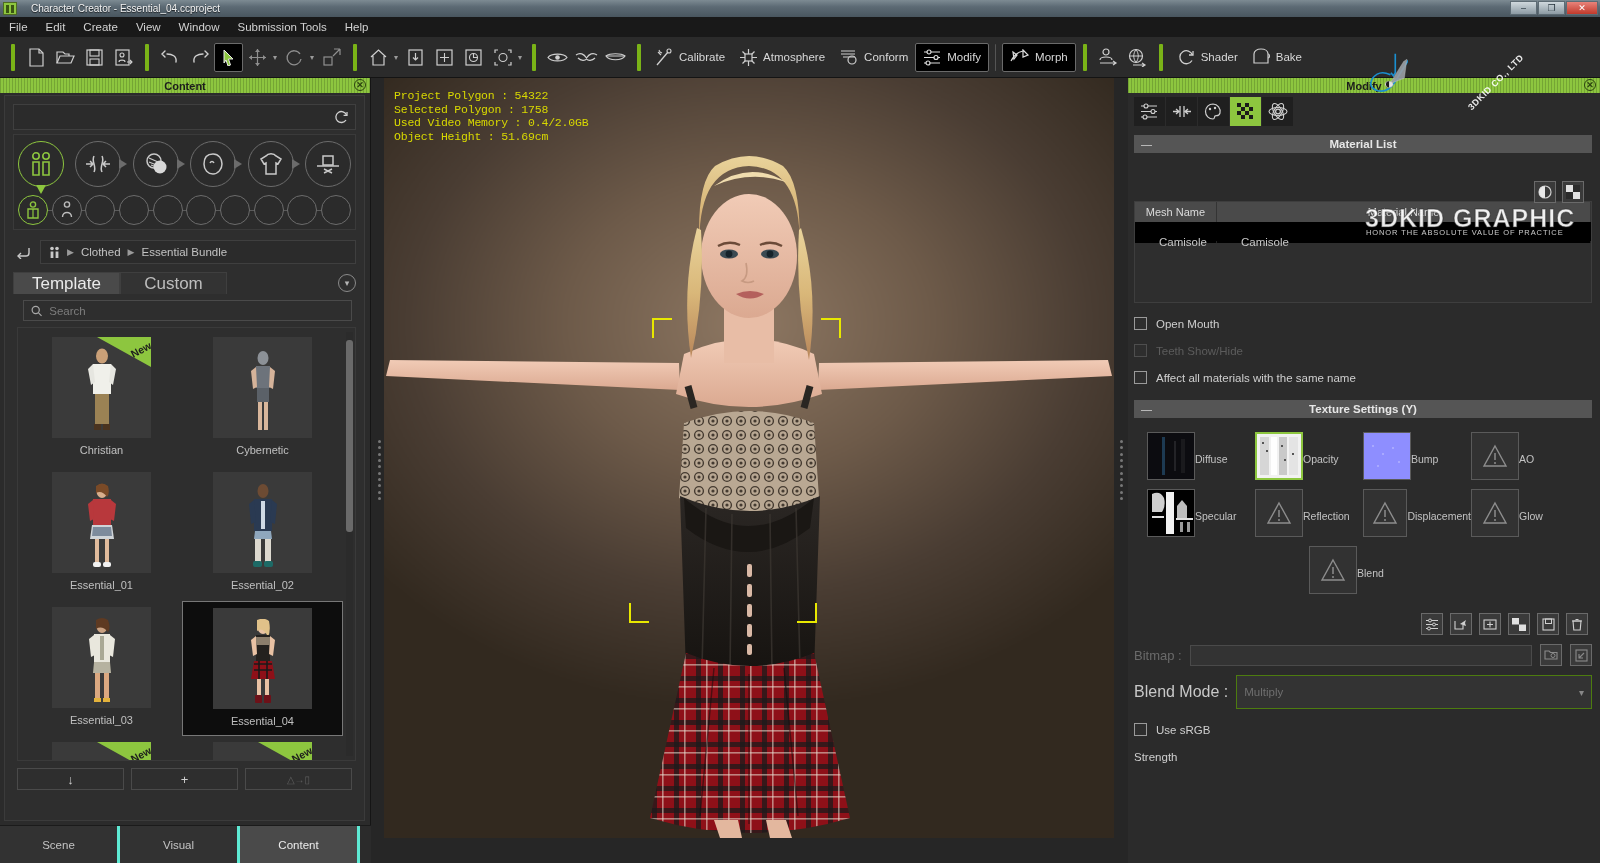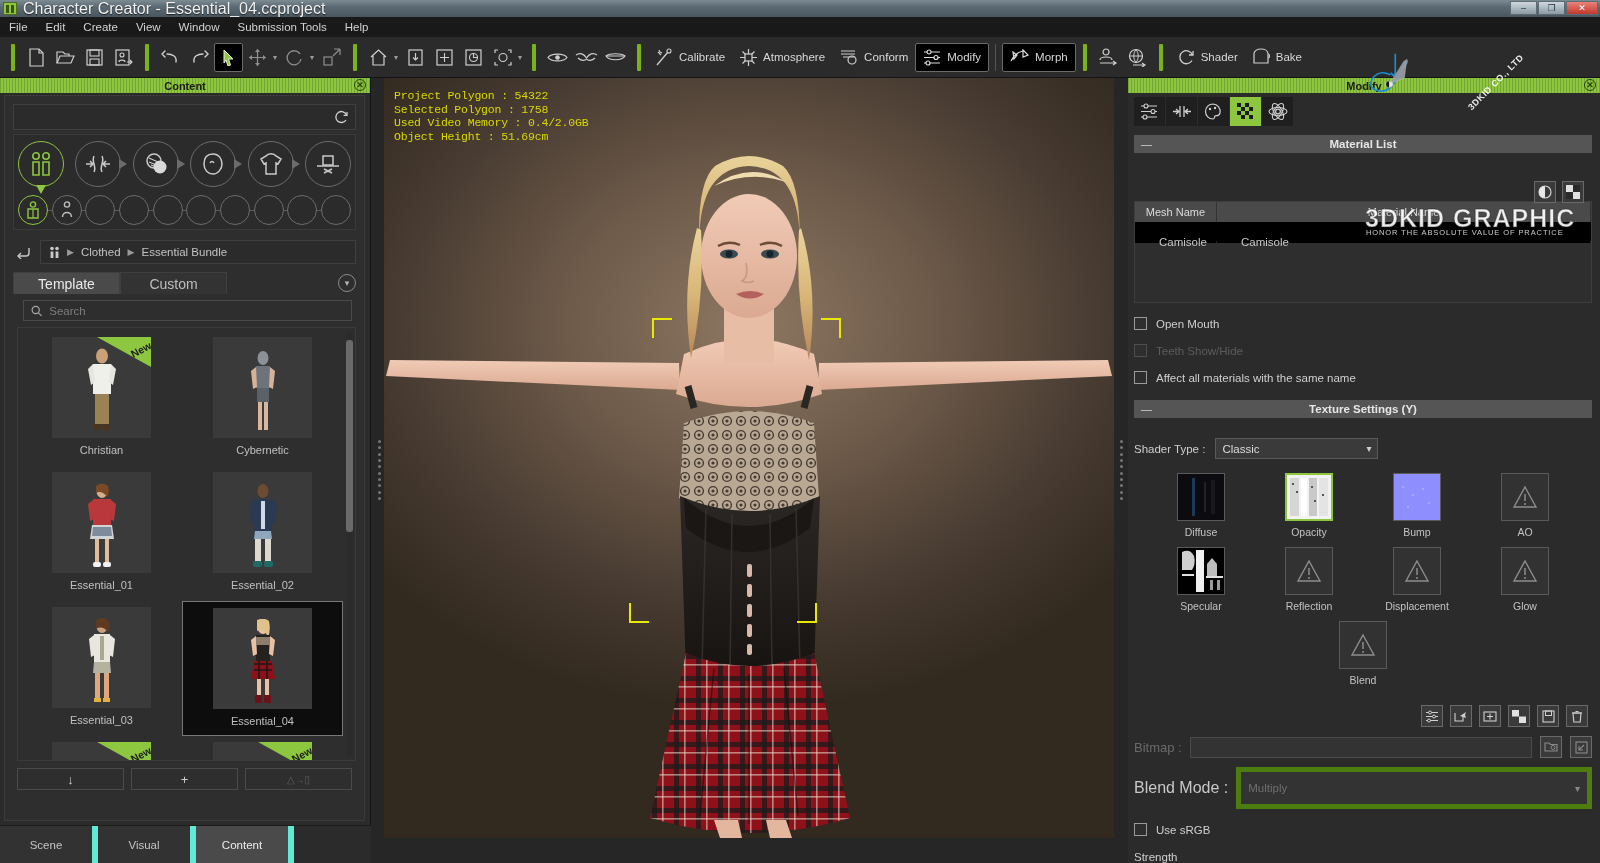--- a/index.html
+++ b/index.html
@@ -6,21 +6,21 @@
   html,body { width:1600px; height:863px; overflow:hidden; background:#262626;
     font-family:"Liberation Sans", sans-serif; color:#c8c8c8; }
 
   
   .titlebar{ position:absolute; left:0; top:0; width:1600px; height:17px;
     background:linear-gradient(180deg,#7d8b93 0%, #5c6a74 40%, #49565f 100%);
     display:flex; align-items:center; }
   .tb-icon{ width:14px; height:13px; margin-left:3px; background:#8ec63f;
     border:1px solid #4e6b22; position:relative; flex:none;}
   .tb-icon:after{content:"";position:absolute;left:2px;top:2px;width:3px;height:8px;background:#3a5512;box-shadow:5px 0 0 #3a5512;}
-  .tb-title{ font-size:16px; color:#f2f2f2; margin-left:6px; white-space:nowrap;
+  .tb-title{ font-size:10px; color:#f2f2f2; margin-left:14px; white-space:nowrap;
     text-shadow:0 1px 1px rgba(0,0,0,.7); }
   .tb-btns{ position:absolute; right:2px; top:1px; display:flex; gap:1px; }
   .tb-btn{ width:27px; height:14px; background:linear-gradient(180deg,#cfd8dd,#8c9aa3);
     border:1px solid #5d6b74; display:flex; align-items:center; justify-content:center;
     font-size:9px; color:#22303a; }
   .tb-btn.close{ background:linear-gradient(180deg,#e8837a,#c0392b); color:#fff; width:32px;}
 
   
   .menubar{ position:absolute; left:0; top:17px; width:1600px; height:20px;
     background:#191919; display:flex; align-items:center; }
@@ -71,21 +71,21 @@
   .sbub.act{ border-color:#8dc63f; }
 
   .crumb-row{ display:flex; align-items:center; gap:7px; margin:10px 8px 0 8px;}
   .crumb-back{ width:20px;height:20px;display:flex;align-items:center;justify-content:center;flex:none;}
   .crumb{ flex:1; height:24px; border:1px solid #3f3f3f; background:#2b2b2b; display:flex;
     align-items:center; gap:7px; padding:0 8px; font-size:11.5px; color:#c2c2c2;}
   .crumb .sep{ color:#9a9a9a; font-size:9px;}
 
   .tabs{ display:flex; margin:8px 8px 0 8px; align-items:flex-end; }
   .tab{ width:107px; height:22px; background:#333; border:1px solid #3f3f3f; border-bottom:none;
-    font-size:14px; display:flex;align-items:center;justify-content:center; color:#bdbdbd;}
+    font-size:17px; display:flex;align-items:center;justify-content:center; color:#bdbdbd;}
   .tab.act{ background:#4a4a4a; color:#eaeaea;}
   .tabs .sp{ flex:1;}
   .tabs .chev{ width:18px;height:18px;border-radius:50%;border:1px solid #8a8a8a;
     display:flex;align-items:center;justify-content:center; color:#b5b5b5; font-size:9px; margin-bottom:2px;}
 
   .search{ margin:6px 12px 0 18px; height:21px; border:1px solid #4a4a4a; background:#2e2e2e;
     display:flex; align-items:center; gap:7px; padding:0 7px;}
   .search input{ background:transparent;border:none;outline:none;color:#cfcfcf;font-size:11.5px;
     font-family:inherit; width:100%;}
   .search input::placeholder{ color:#7d7d7d;}
@@ -107,21 +107,21 @@
   .vscroll{ position:absolute; right:2px; top:4px; width:7px; bottom:4px; background:#2b2b2b;}
   .vscroll i{ position:absolute; left:0; top:8px; width:7px; height:192px; background:#6a6a6a; border-radius:3px; display:block;}
 
   .btnrow{ display:flex; gap:7px; margin:7px 12px 0 12px;}
   .bigbtn{ flex:1; height:22px; border:1px solid #4a4a4a; background:#2e2e2e;
     display:flex; align-items:center; justify-content:center; color:#cfcfcf; font-size:13px;}
   .bigbtn.dis{ color:#5e5e5e; font-size:10px;}
 
   .bottabs{ position:absolute; left:0; top:825px; width:371px; height:38px; background:#2b2b2b;
     display:flex; align-items:stretch; border-top:1px solid #1b1b1b;}
-  .btab{ width:98px; border-right:6px solid #5eead4; display:flex;align-items:center;justify-content:center;
+  .btab{ width:120px; border-right:3px solid #5eead4; display:flex;align-items:center;justify-content:center;
     font-size:11.5px; color:#c4c4c4; background:#323232;}
   .btab.act{ background:#4a4a4a; color:#ececec;}
 
   
   .viewport{ position:absolute; left:384px; top:78px; width:730px; height:760px; overflow:hidden;
     background:#51443a;}
   .vp-bg{ position:absolute; inset:-40px; background:
      radial-gradient(ellipse 60% 46% at 50% 34%, #8d7762 0%, #6d5a49 38%, #4a3d33 70%, #32291f 100%);
      filter:blur(2px);}
   .vp-info{ position:absolute; left:10px; top:12px; font-size:11.5px; line-height:11.5px;
@@ -170,32 +170,32 @@
   .chk{ display:flex; align-items:center; gap:9px; margin-top:14px; font-size:11.5px; color:#cfcfcf;}
   .chk i{ width:13px;height:13px;border:1px solid #9a9a9a; background:#2e2e2e; flex:none; display:block;}
   .chk.dis{ color:#5c5c5c;} .chk.dis i{ border-color:#4e4e4e;}
 
   .row{ display:flex; align-items:center; gap:10px; margin-top:14px; font-size:11.5px; color:#cfcfcf;}
   .sel-box{ width:163px; height:21px; border:1px solid #5a5a5a; background:#3a3a3a;
     display:flex; align-items:center; padding:0 6px; font-size:11.5px; color:#dcdcdc; position:relative;}
   .sel-box:after{ content:"▾"; position:absolute; right:6px; color:#cfcfcf; font-size:10px;}
 
   .texgrid{ margin:14px 0 0 0; display:flex; flex-wrap:wrap; justify-content:center; gap:0;}
-  .texcell{ width:108px; display:flex; flex-direction:column; align-items:center; margin-bottom:9px;}
+  .texcell{ width:108px; display:flex; flex-direction:row; align-items:center; margin-bottom:9px;}
   .texbox{ width:48px; height:48px; border:1px solid #5a5a5a; background:#323232;
     display:flex;align-items:center;justify-content:center; overflow:hidden; position:relative;}
   .texbox.act{ border:2px solid #8dc63f;}
   .texcap{ font-size:10.5px; color:#c2c2c2; margin-top:5px;}
 
   .iconrow{ display:flex; gap:7px; justify-content:flex-end; margin-top:10px; padding-right:4px;}
   .irow2{ display:flex; align-items:center; gap:8px; margin-top:9px;}
   .lbl-dis{ color:#6a6a6a; font-size:13px;}
   .fld{ flex:1; height:21px; border:1px solid #4a4a4a; background:#2e2e2e;}
   .fld.dis{ background:#333; }
-  .wide-sel{ flex:1; height:25px; border:5px solid #4d7c0f; background:#333; position:relative;
+  .wide-sel{ flex:1; height:25px; border:1px solid #4d7c0f; background:#333; position:relative;
     display:flex;align-items:center;padding:16px 7px; color:#6f6f6f; font-size:11.5px;}
   .wide-sel:after{ content:"▾"; position:absolute; right:7px; color:#888; font-size:10px;}
   .wm-text{ position:absolute; left:1365px; top:204px; z-index:41; pointer-events:none;
     font-size:25px; font-weight:bold; letter-spacing:1px; color:rgba(255,255,255,.92);
     -webkit-text-stroke:1px rgba(40,40,40,.55); white-space:nowrap;
     font-family:"Liberation Sans", sans-serif;}
   .wm-sub{ position:absolute; left:1366px; top:228px; z-index:41; pointer-events:none;
     font-size:7.5px; font-weight:normal; letter-spacing:.9px; color:rgba(255,255,255,.78); white-space:nowrap;}
   .wm-co{ position:absolute; left:1466px; top:105px; z-index:41; pointer-events:none;
     font-size:9px; font-weight:bold; color:rgba(255,255,255,.9); white-space:nowrap;
@@ -918,26 +918,20 @@
     <div class="chk">
       <i></i>
       <span>Affect all materials with the same name</span>
     </div>
 
     <div class="sec-head" style="margin-top:16px">
       <b class="m">—</b>
       <span>Texture Settings  (Y)</span>
     </div>
 
-    <div class="row" style="margin-top:20px">
-      <span>Shader Type :</span>
-      <div class="sel-box">
-        <span>Classic</span>
-      </div>
-    </div>
 
     <div class="texgrid">
 
       <div class="texcell">
         <div class="texbox">
           <svg width="46" height="46" viewBox="0 0 46 46">
               <rect width="46" height="46" fill="#0c0c10"></rect>
               <rect x="14" y="4" width="3" height="38" fill="#1d3a52"></rect>
               <rect x="26" y="8" width="2" height="30" fill="#232327"></rect>
               <rect x="33" y="6" width="4" height="34" fill="#1a1a1d"></rect>

